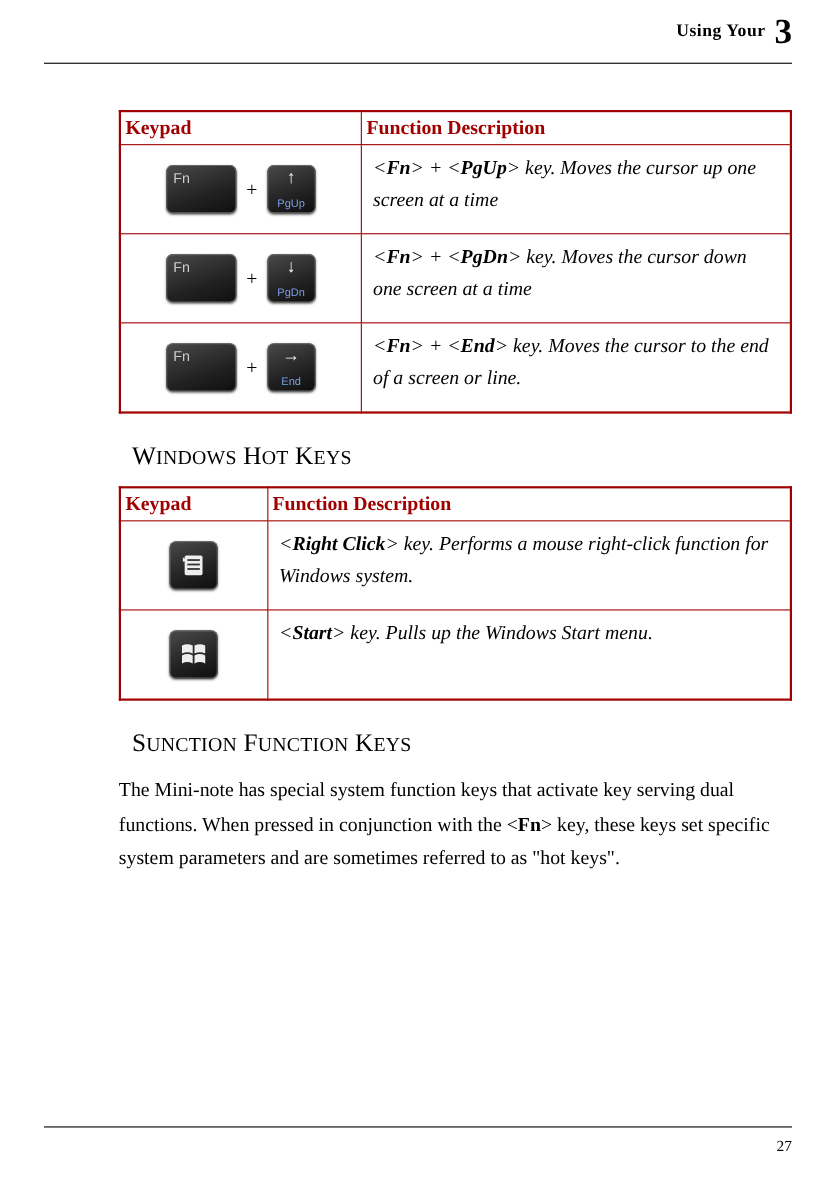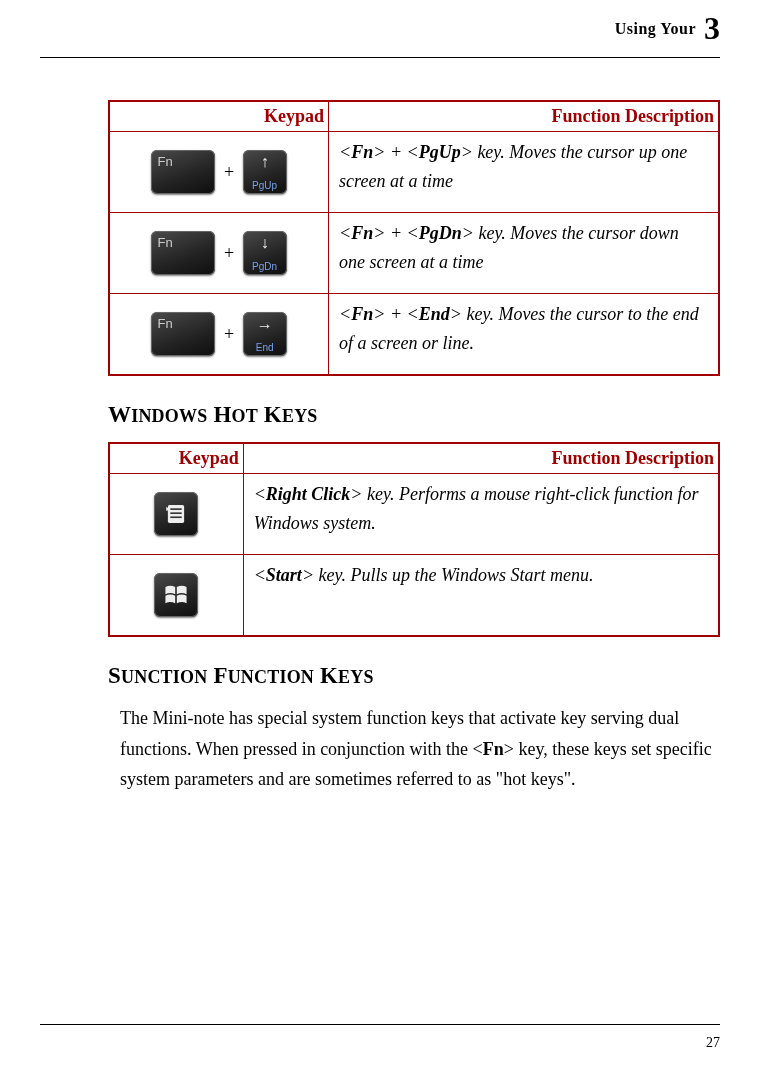--- a/index.html
+++ b/index.html
@@ -49,49 +49,48 @@
     border: 2.5px solid #a00000;
     table-layout: fixed;
   }
   table.keytable th, table.keytable td {
     border: 1px solid #a00000;
     padding: 6px 8px;
     font-size: 18px;
     vertical-align: top;
   }
   table.keytable th {
-    text-align: right;
+    text-align: left;
     color: #a00000;
     font-weight: bold;
     font-size: 18px;
     padding: 4px 4px;
   }
   table.keytable td.keycell {
     text-align: center;
     vertical-align: middle;
     height: 68px;
   }
   table.keytable td.desc {
     line-height: 1.6;
     padding: 6px 10px;
     font-style: italic;
   }
   .small-caps-heading {
-    font-weight: bold;
+    font-weight: normal;
     font-size: 23px;
-    margin: 26px 0 14px 0;
+    margin: 26px 0 14px 12px;
     letter-spacing: 0.2px;
   }
   .small-caps-heading .cap { font-size: 23px; }
   .small-caps-heading .rest { font-size: 18px; }
   .para {
     font-size: 18px;
     line-height: 1.7;
     margin-top: 4px;
-    margin-left: 12px;
   }
   
   .key {
     display: inline-block;
     vertical-align: middle;
     border-radius: 6px;
     background: linear-gradient(160deg, #4a4a4a 0%, #222 60%, #0e0e0e 100%);
     box-shadow: inset 0 0 0 1px #666, 0 1px 2px rgba(0,0,0,0.5);
     color: #ddd;
     text-align: center;

